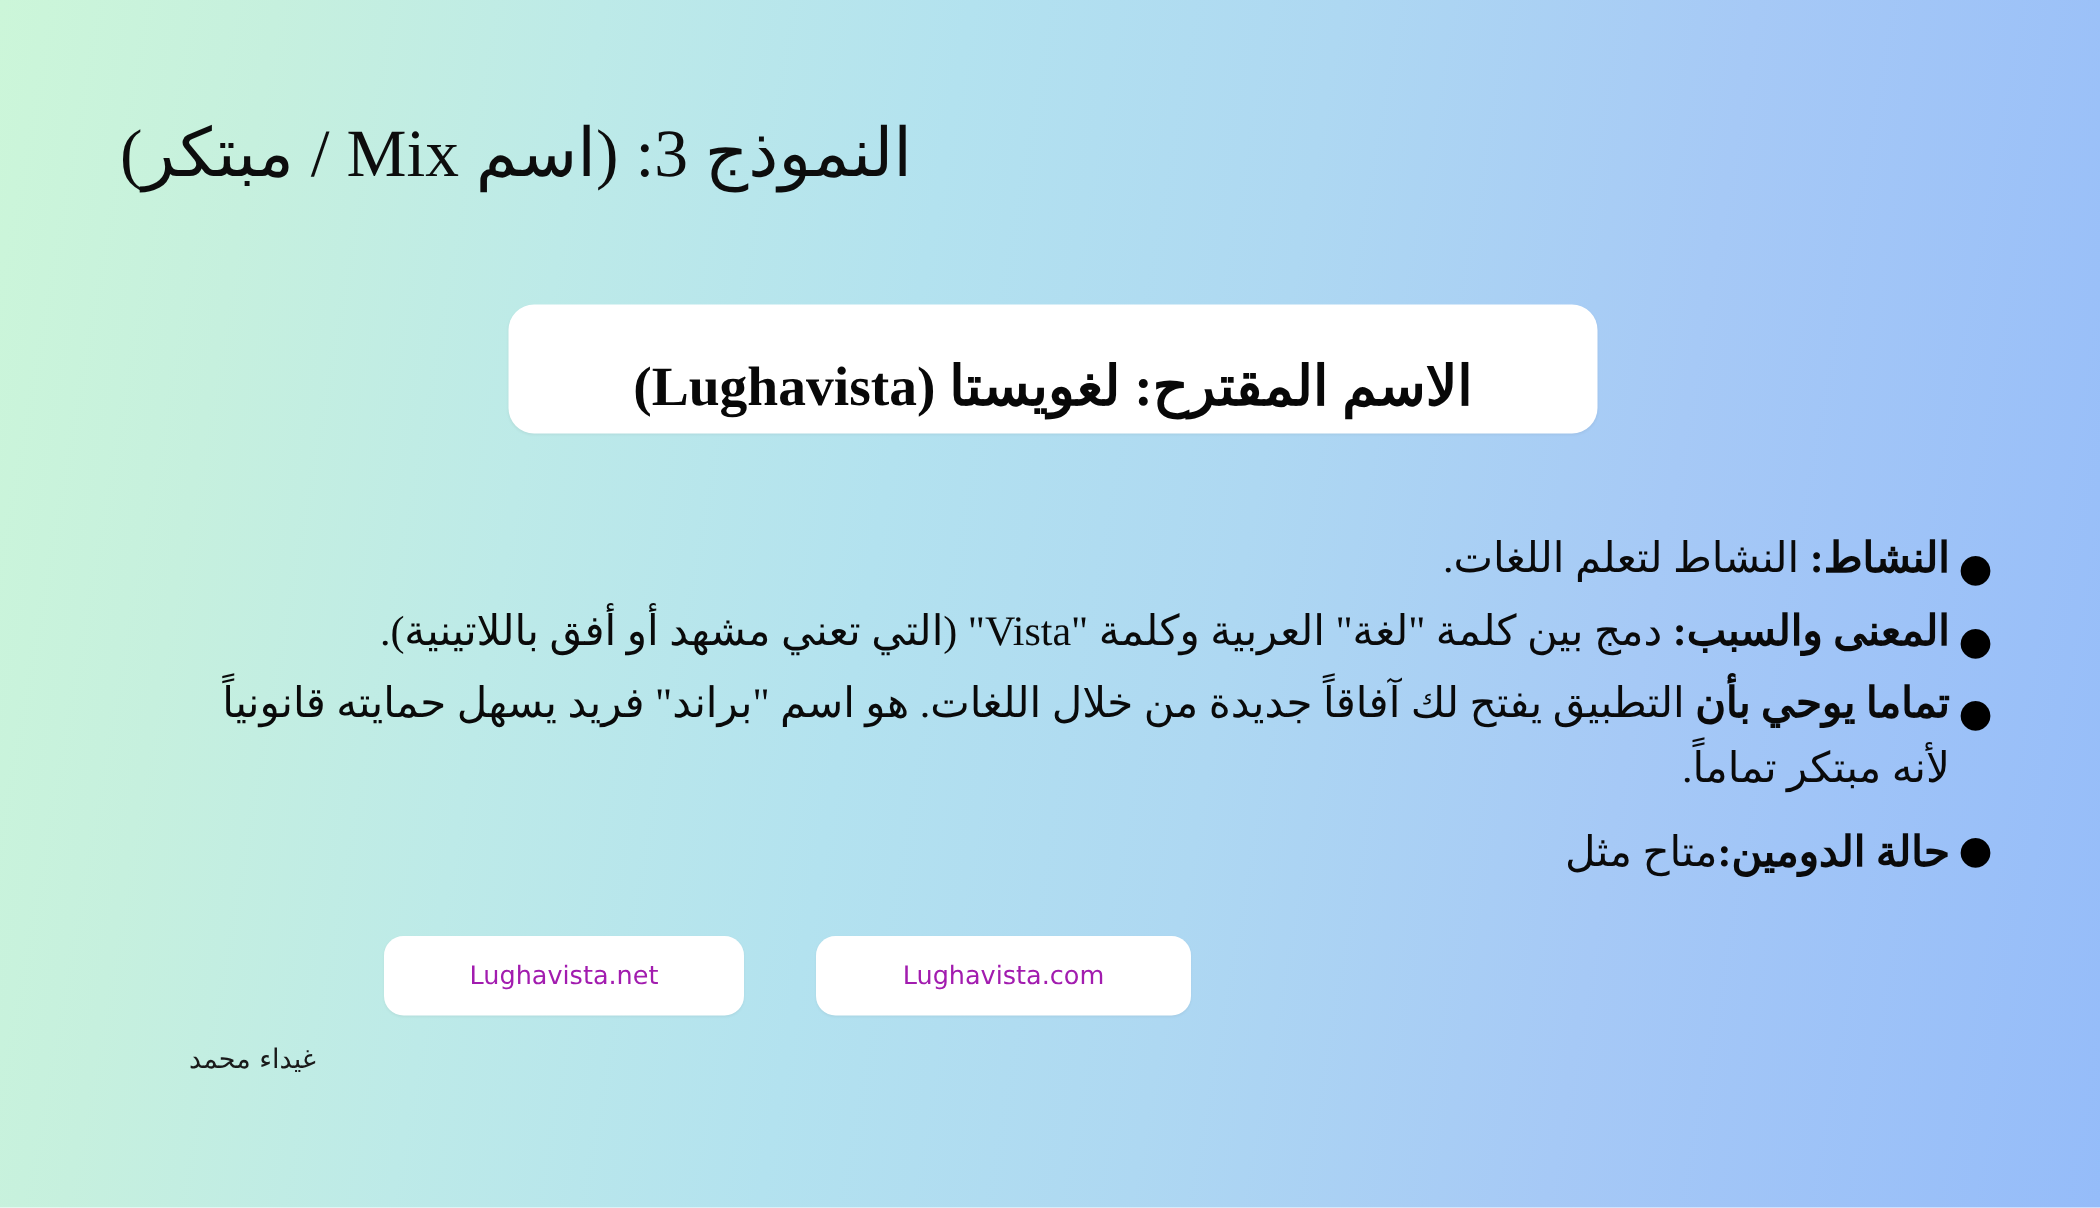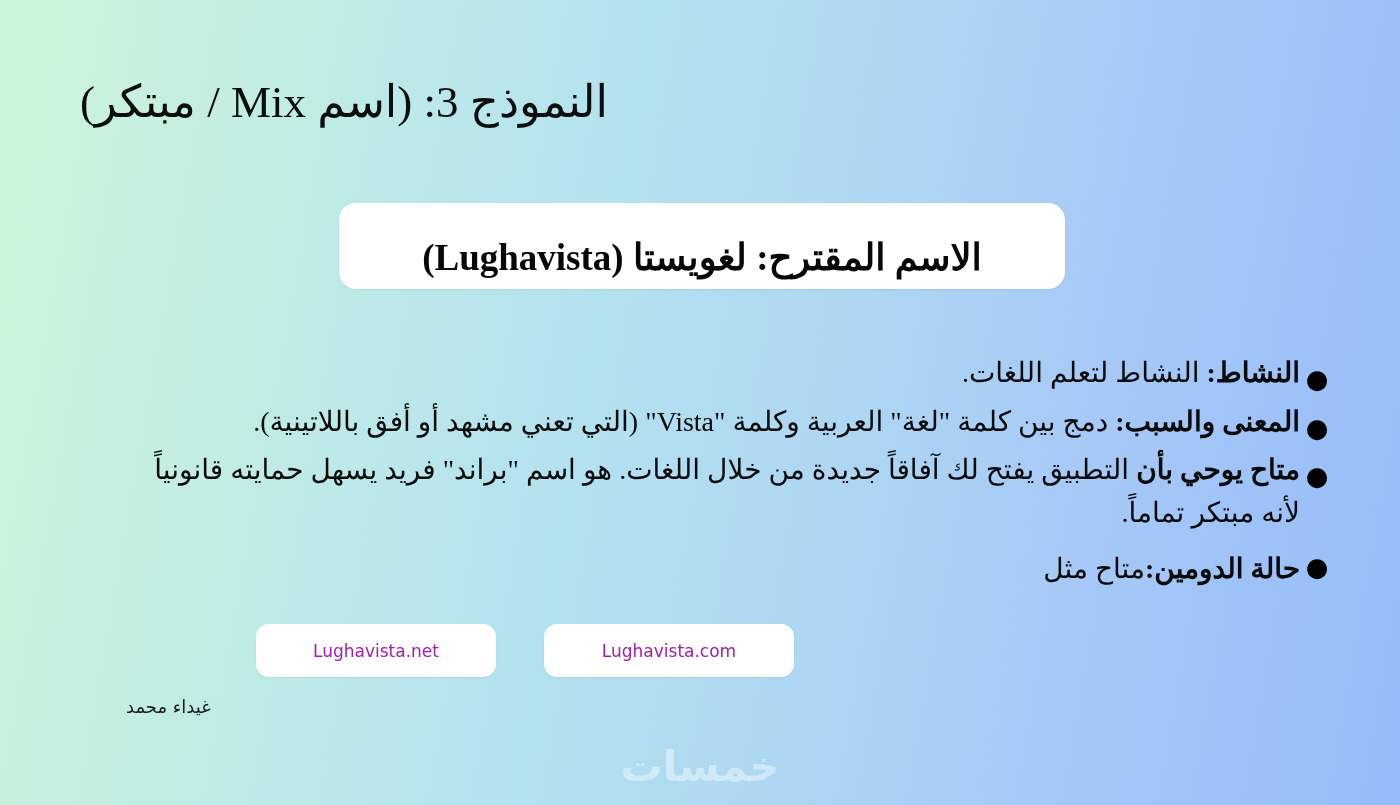--- a/index.html
+++ b/index.html
@@ -183,35 +183,34 @@
     <div class="bullet-row">
       <span class="bullet-dot"></span>
       <div class="bullet-text">
         <b>المعنى والسبب:</b><span> دمج بين كلمة "لغة" العربية وكلمة "Vista" (التي تعني مشهد أو أفق باللاتينية).</span>
       </div>
     </div>
 
     <div class="bullet-row">
       <span class="bullet-dot"></span>
       <div class="bullet-text">
-        <b>متاح يوحي بأن</b><span> التطبيق يفتح لك آفاقاً جديدة من خلال اللغات. هو اسم "براند" فريد يسهل حمايته قانونياً لأنه مبتكر تماماً.</span>
+        <b>تماما يوحي بأن</b><span> التطبيق يفتح لك آفاقاً جديدة من خلال اللغات. هو اسم "براند" فريد يسهل حمايته قانونياً لأنه مبتكر تماماً.</span>
       </div>
     </div>
 
     <div class="bullet-row with-pills">
       <span class="bullet-dot"></span>
       <div class="bullet-text">
         <b>حالة الدومين:</b>
           <span> متاح مثل</span>
       </div>
     </div>
 
   </div>
 
   <div class="domain-pill com">Lughavista.com</div>
 
   <div class="domain-pill net">Lughavista.net</div>
 
   <div class="author">غيداء محمد</div>
 
-  <div class="watermark">خمسات</div>
 
 </div>
 
 </body></html>

